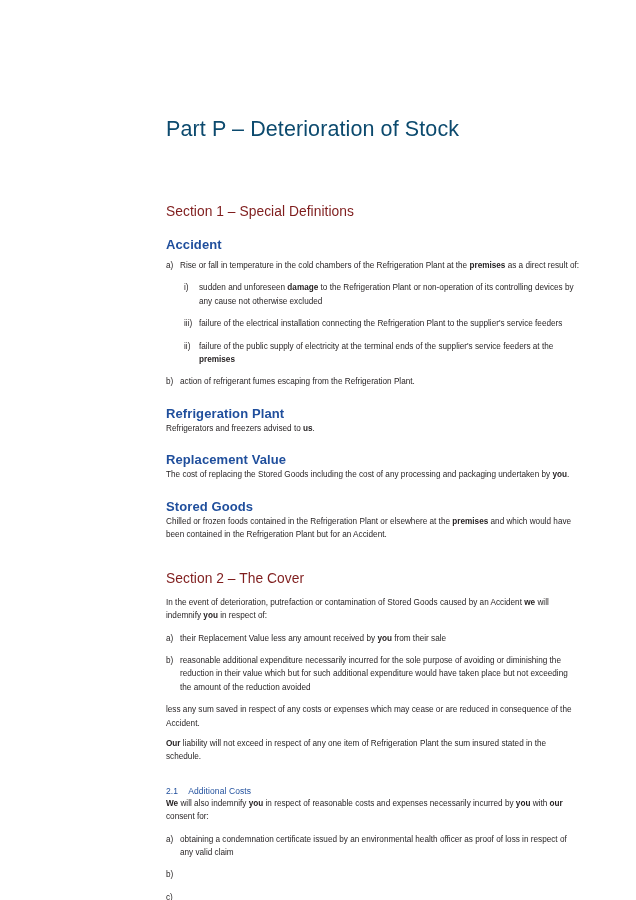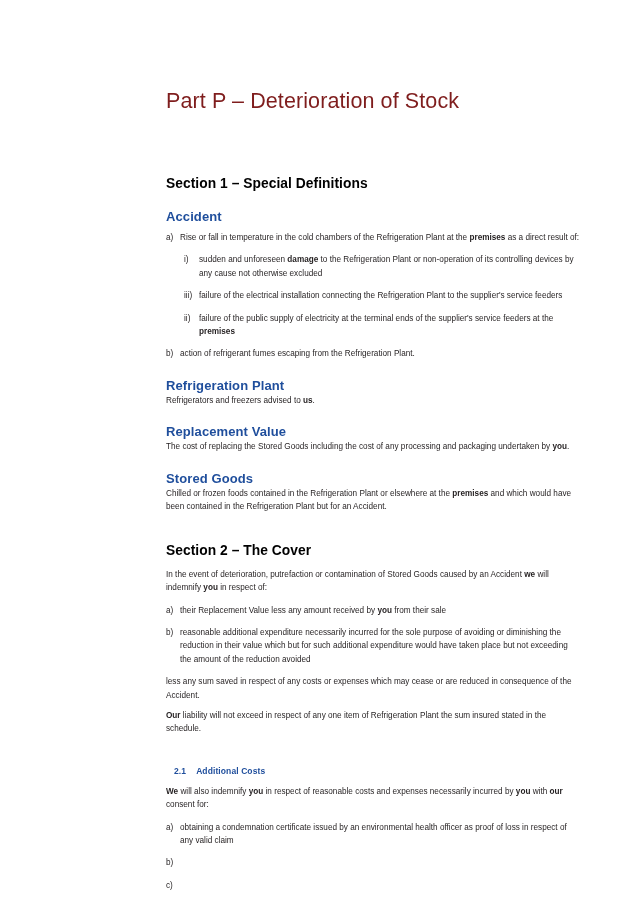--- a/index.html
+++ b/index.html
@@ -29,54 +29,54 @@
     position: absolute;
     left: 166px;
     top: 0;
     width: 414px;
   }
 
   
   .part-title {
     font-size: 21.5px;
     font-weight: 400;
-    color: #7f1d1d;
+    color: #0c4a6e;
     letter-spacing: 0.1px;
     line-height: 1.2;
     margin: 0;
-    padding-top: 89px;
+    padding-top: 117px;
   }
 
   .section-title {
     font-size: 13.8px;
-    font-weight: 700;
-    color: #000000;
+    font-weight: 400;
+    color: #7f1d1d;
     letter-spacing: 0.05px;
     line-height: 1.25;
     margin: 0;
   }
   .section-1-title { padding-top: 60px; }
   .section-2-title { padding-top: 28px; }
 
   .term-head {
     font-size: 13px;
     font-weight: bold;
     color: #1f4e9c;
     letter-spacing: 0.1px;
     margin: 0;
     padding-top: 17px;
     padding-bottom: 1px;
   }
 
   .sub-head {
     font-size: 8.5px;
-    font-weight: bold;
+    font-weight: normal;
     color: #1f4e9c;
     letter-spacing: 0.1px;
-    margin: 8px;
+    margin: 0;
     padding-top: 22px;
     padding-bottom: 1px;
   }
   .sub-head .num { margin-right: 10px; }
 
   
   p.body {
     font-size: 8.2px;
     line-height: 13.4px;
     margin: 0;

